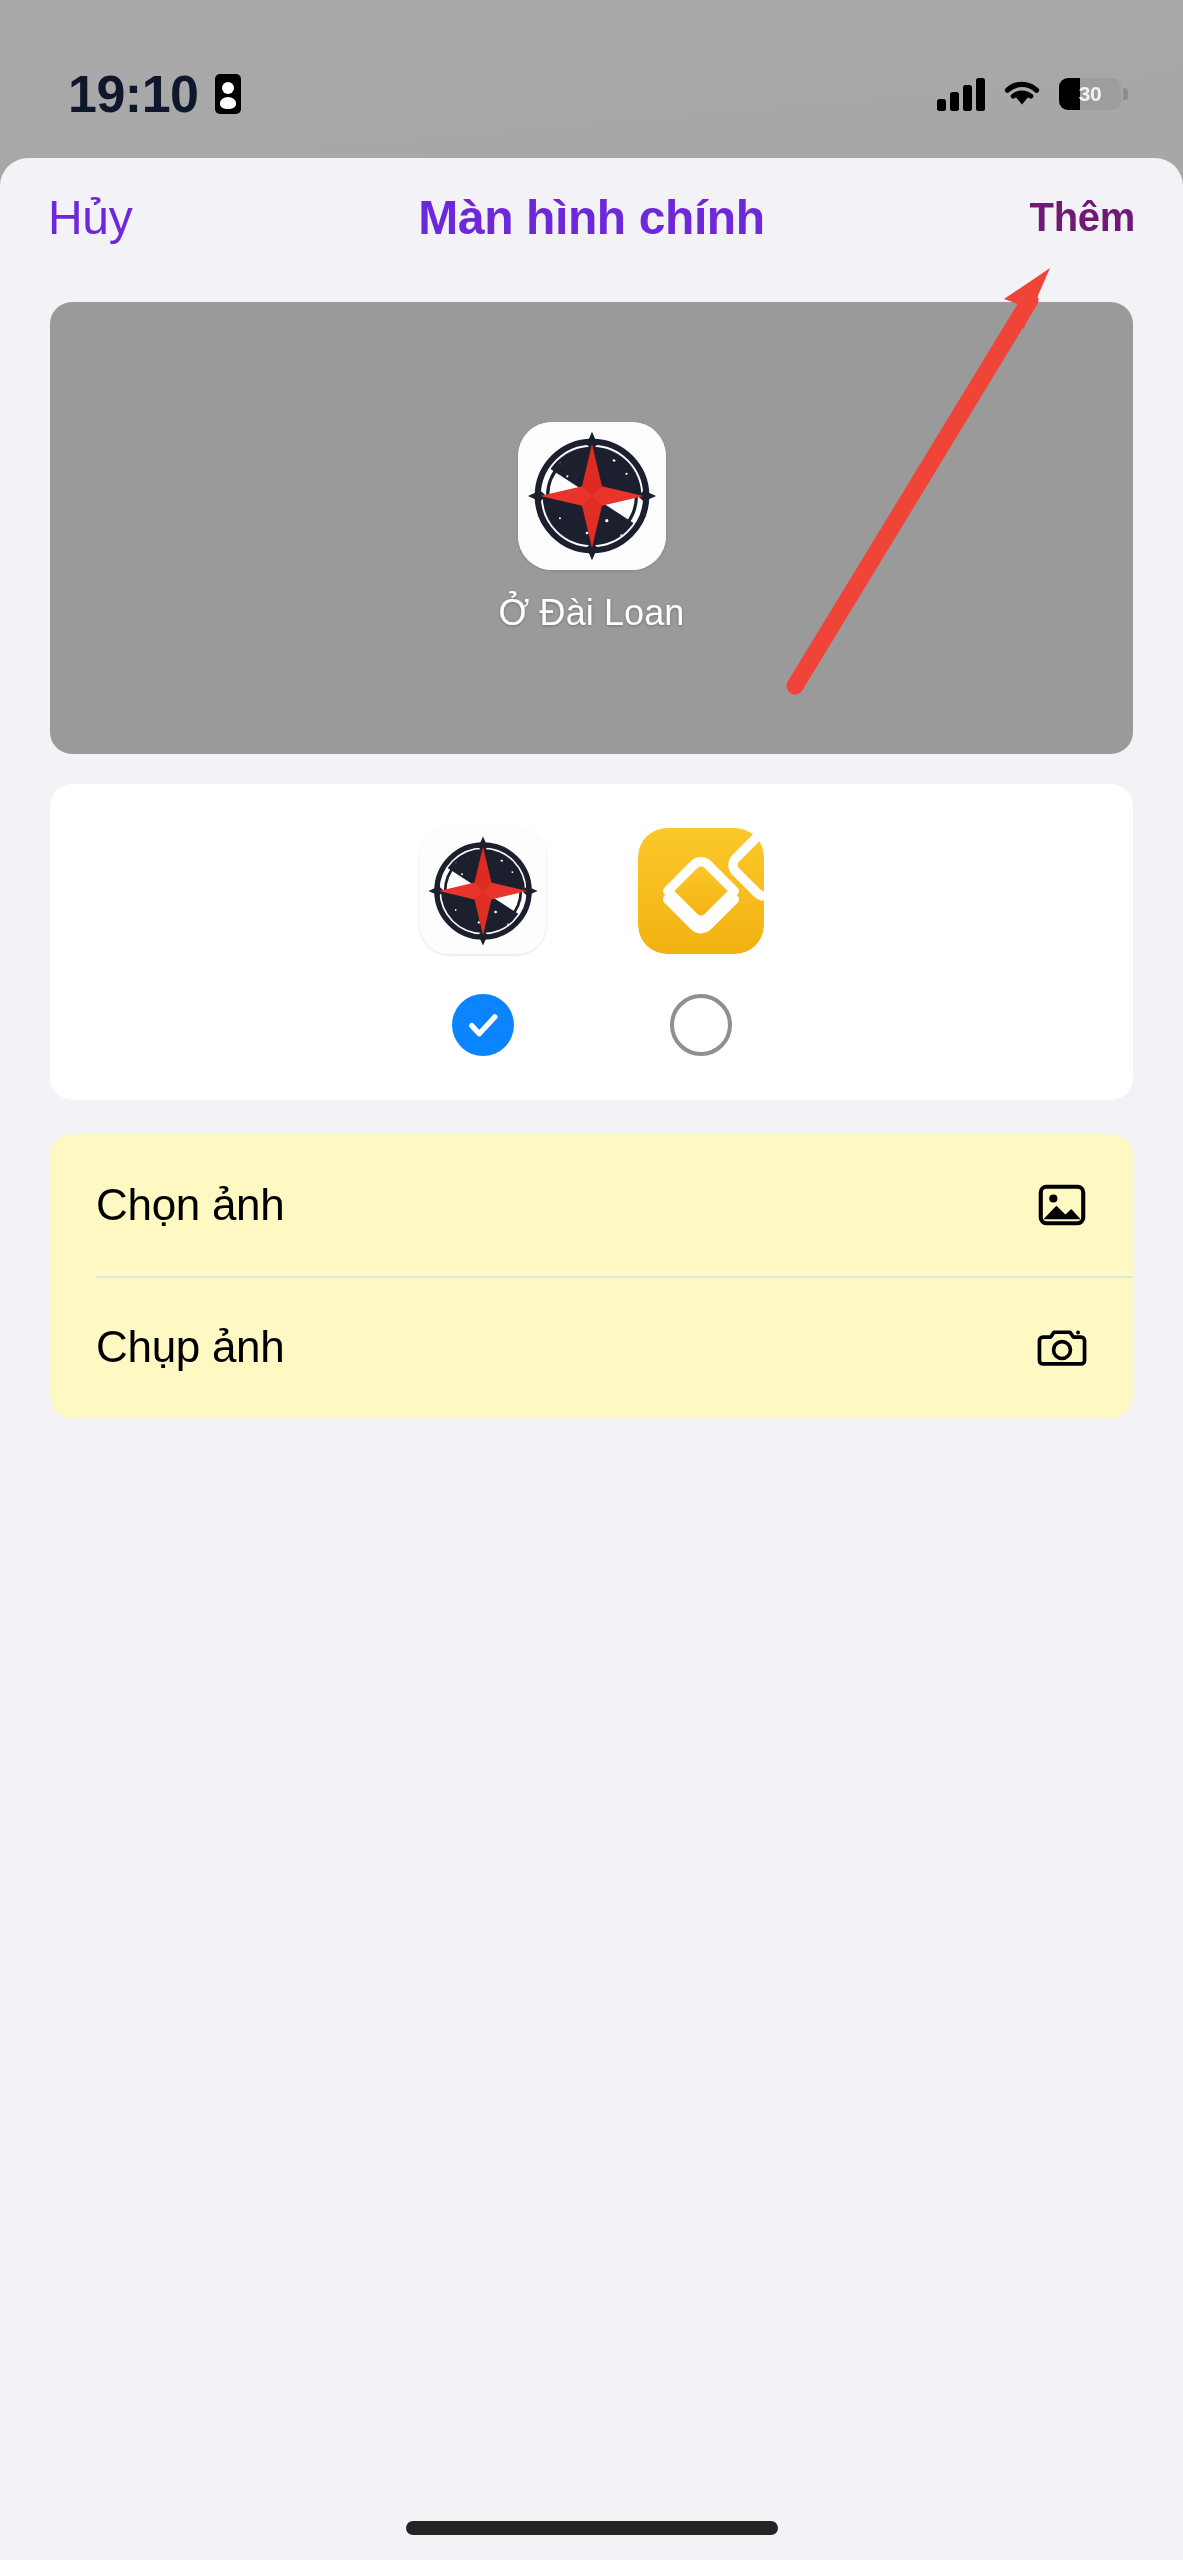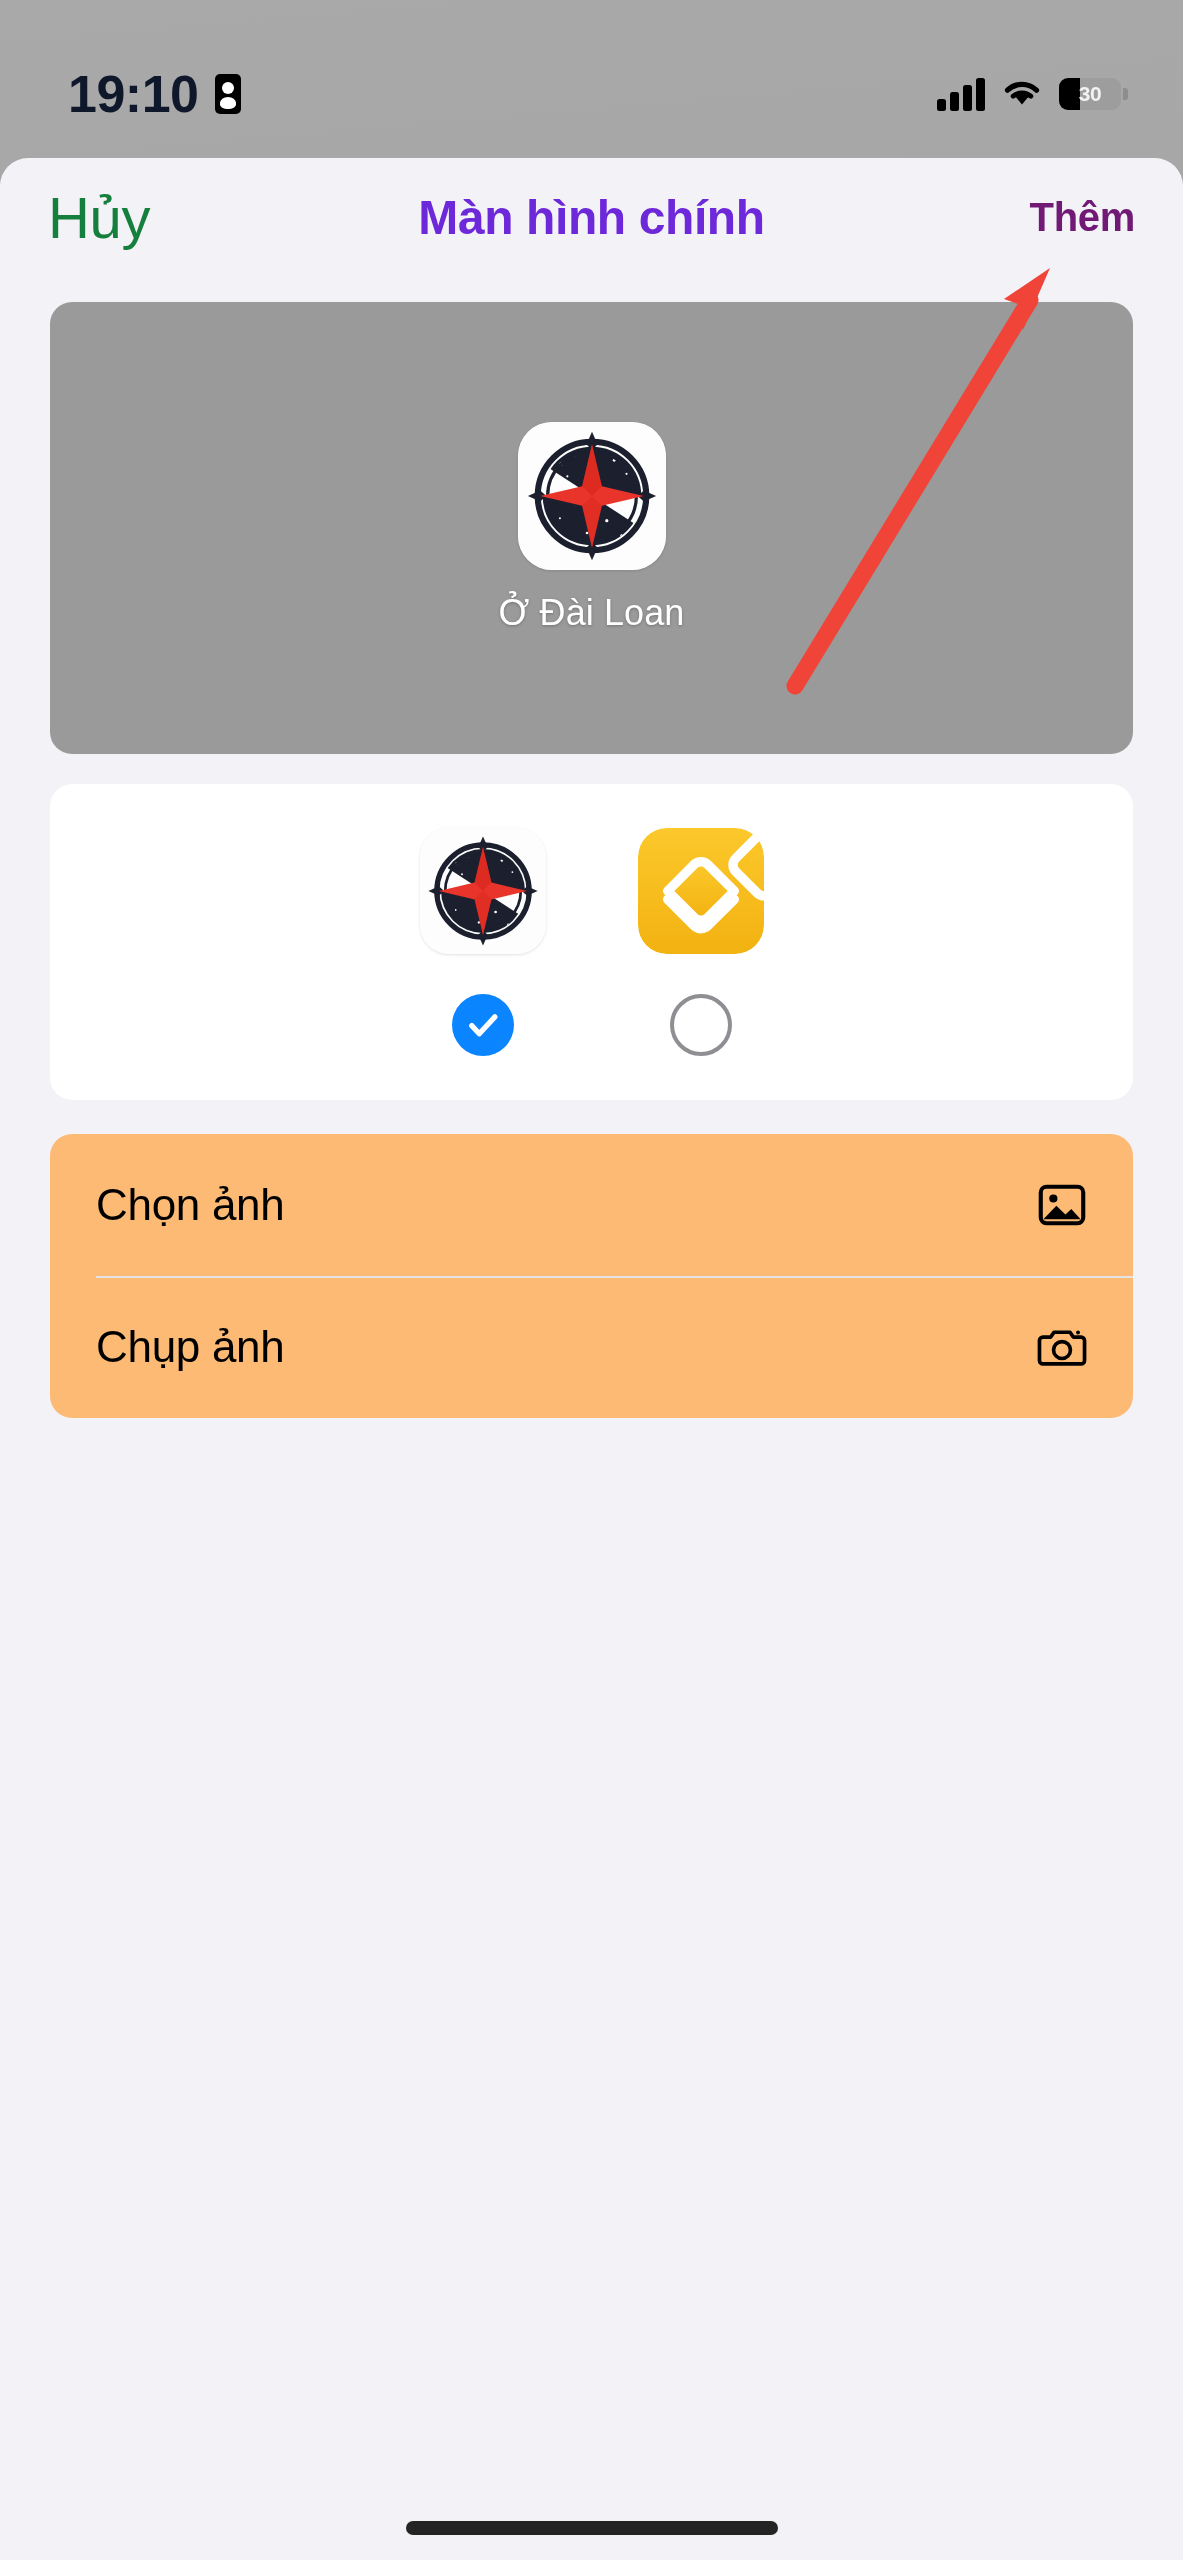--- a/index.html
+++ b/index.html
@@ -148,22 +148,22 @@
 
   
   .nav-bar {
     position: relative;
     height: 118px;
     display: flex;
     align-items: center;
     padding: 0 48px;
   }
   .nav-cancel {
-    font-size: 58px;
-    color: #15803d;
+    font-size: 48px;
+    color: #6d28d9;
     letter-spacing: -0.3px;
     cursor: pointer;
   }
   .nav-title {
     position: absolute;
     left: 0; right: 0;
     text-align: center;
     font-size: 48px;
     font-weight: 700;
     color: #6d28d9;
@@ -240,21 +240,21 @@
   }
   .radio.off {
     background: transparent;
     border: 4px solid #8e8e93;
   }
   .radio.on svg { display: block; }
 
   
   .options-card {
     margin: 34px 50px 0 50px;
-    background: #fdba74;
+    background: #fef9c3;
     border-radius: 22px;
     overflow: hidden;
   }
   .option-row {
     height: 142px;
     display: flex;
     align-items: center;
     justify-content: space-between;
     padding: 0 44px 0 46px;
     position: relative;

